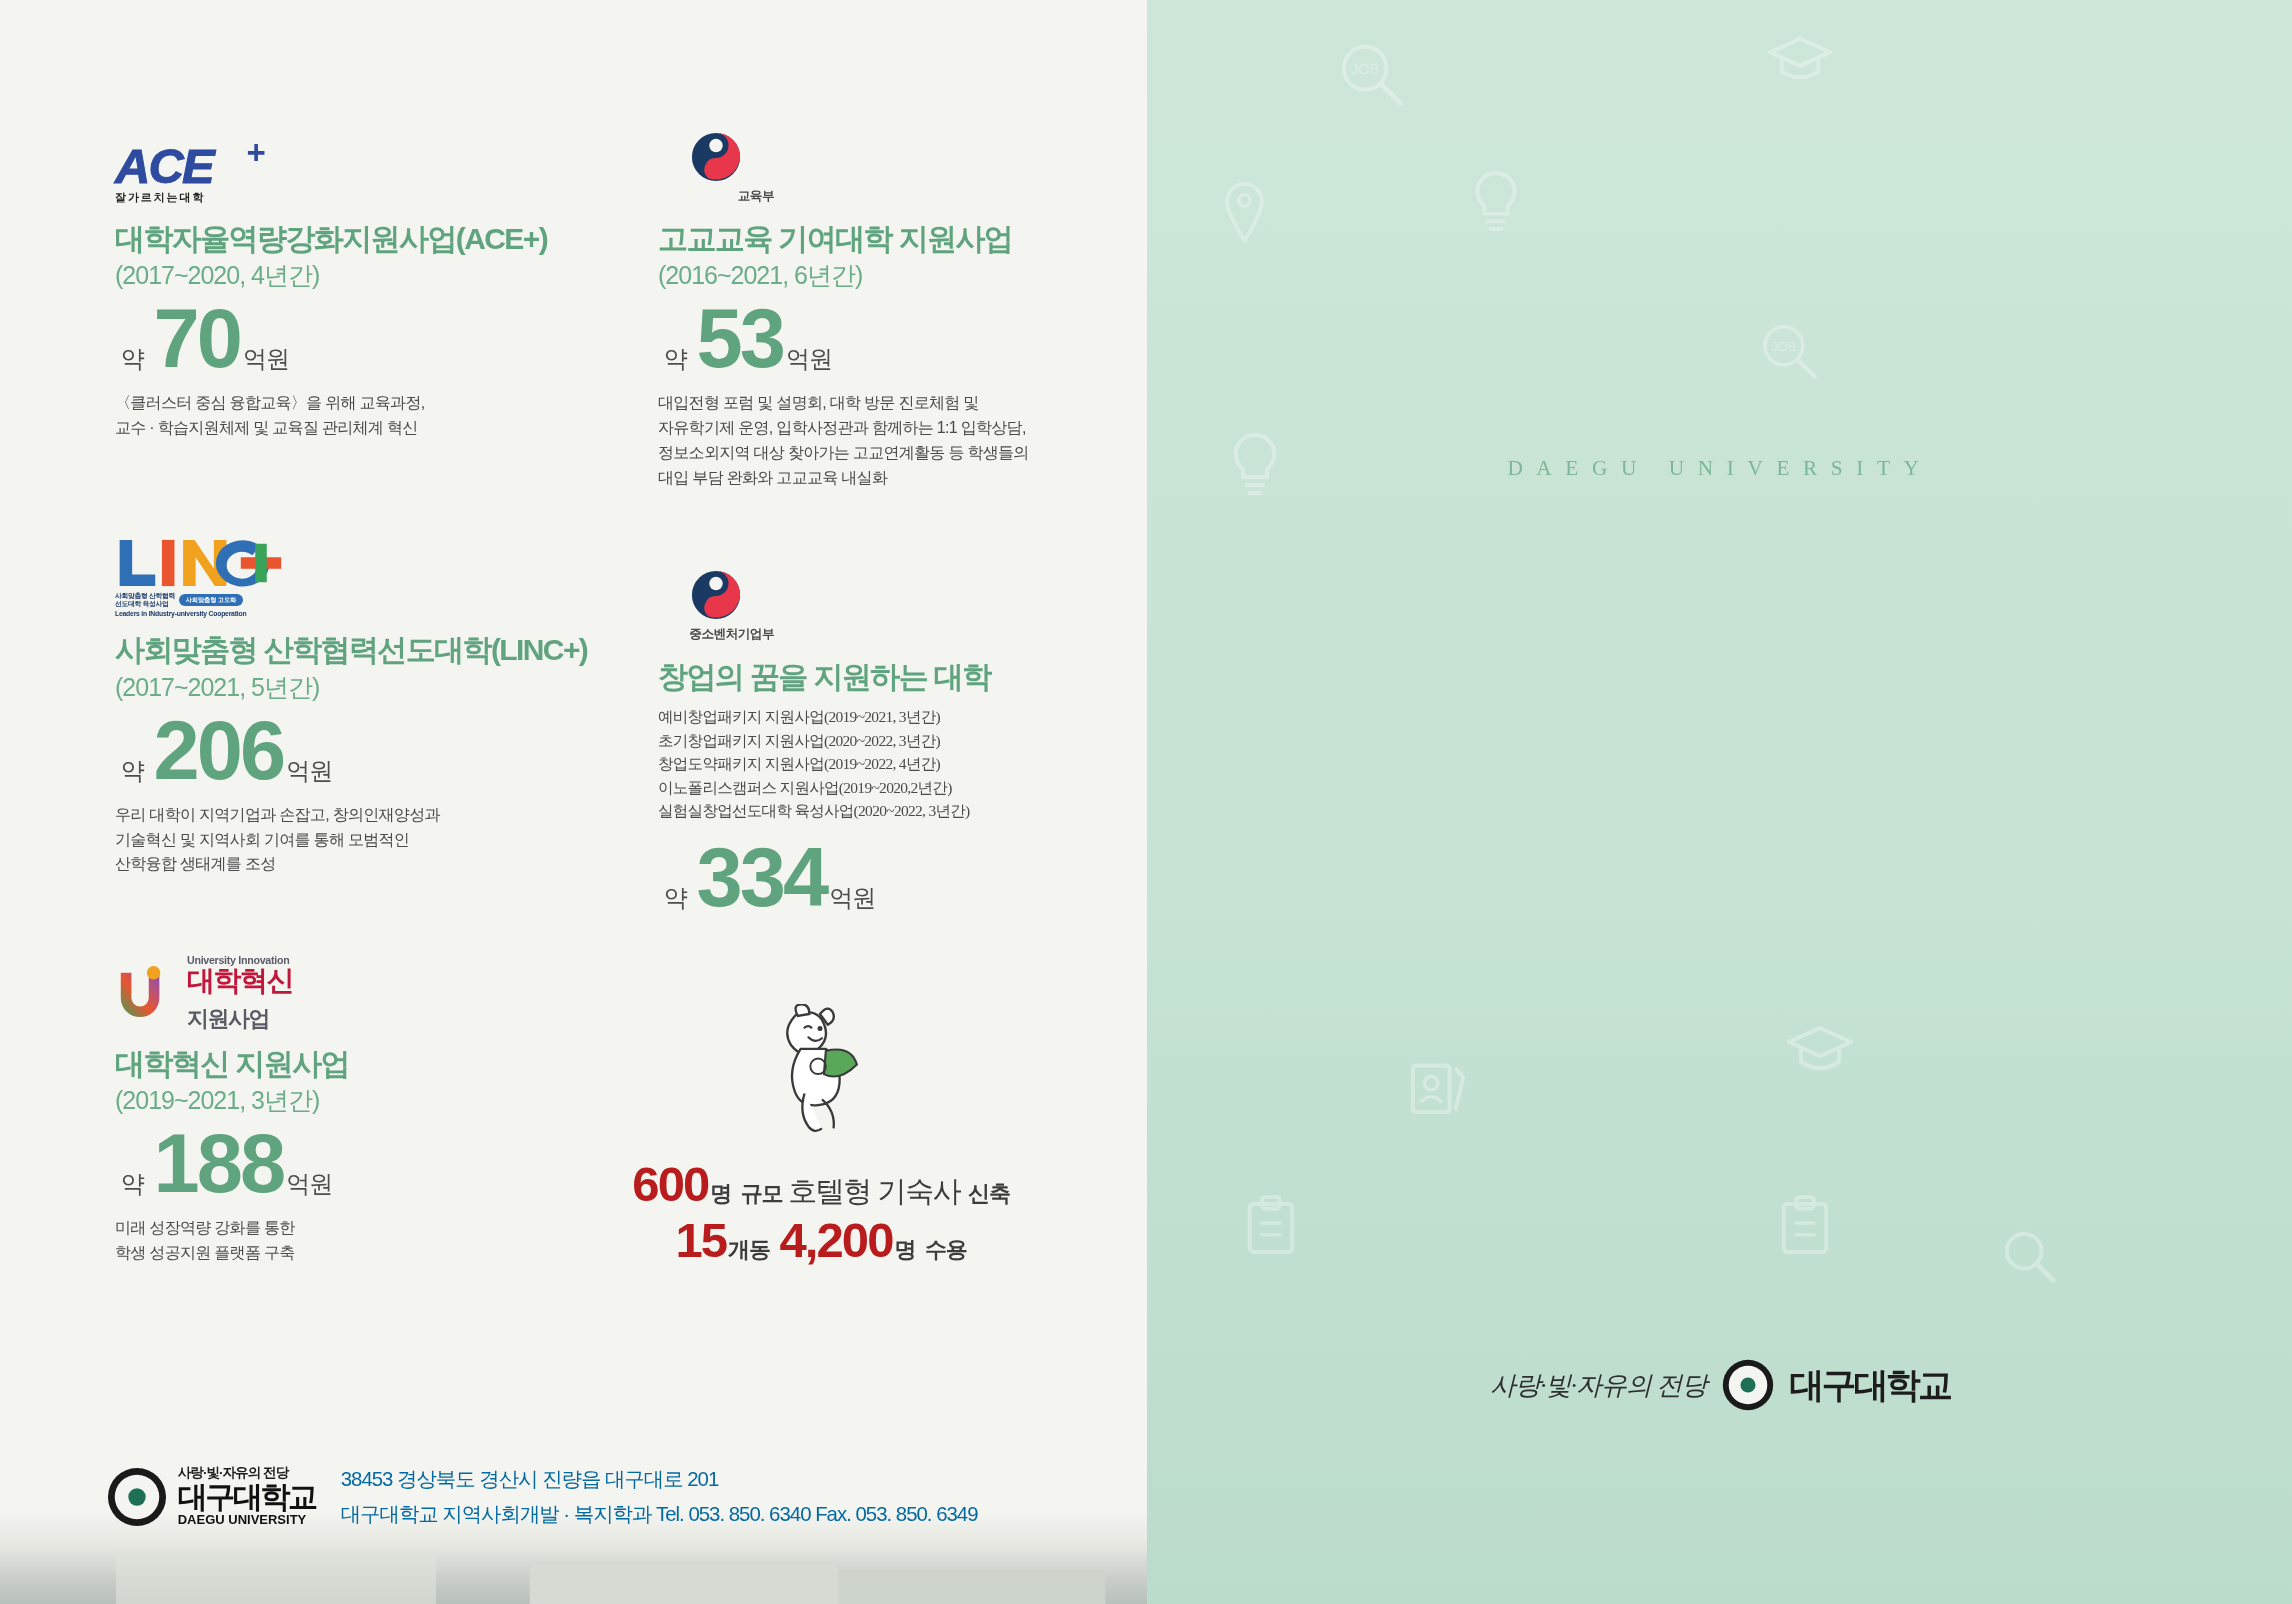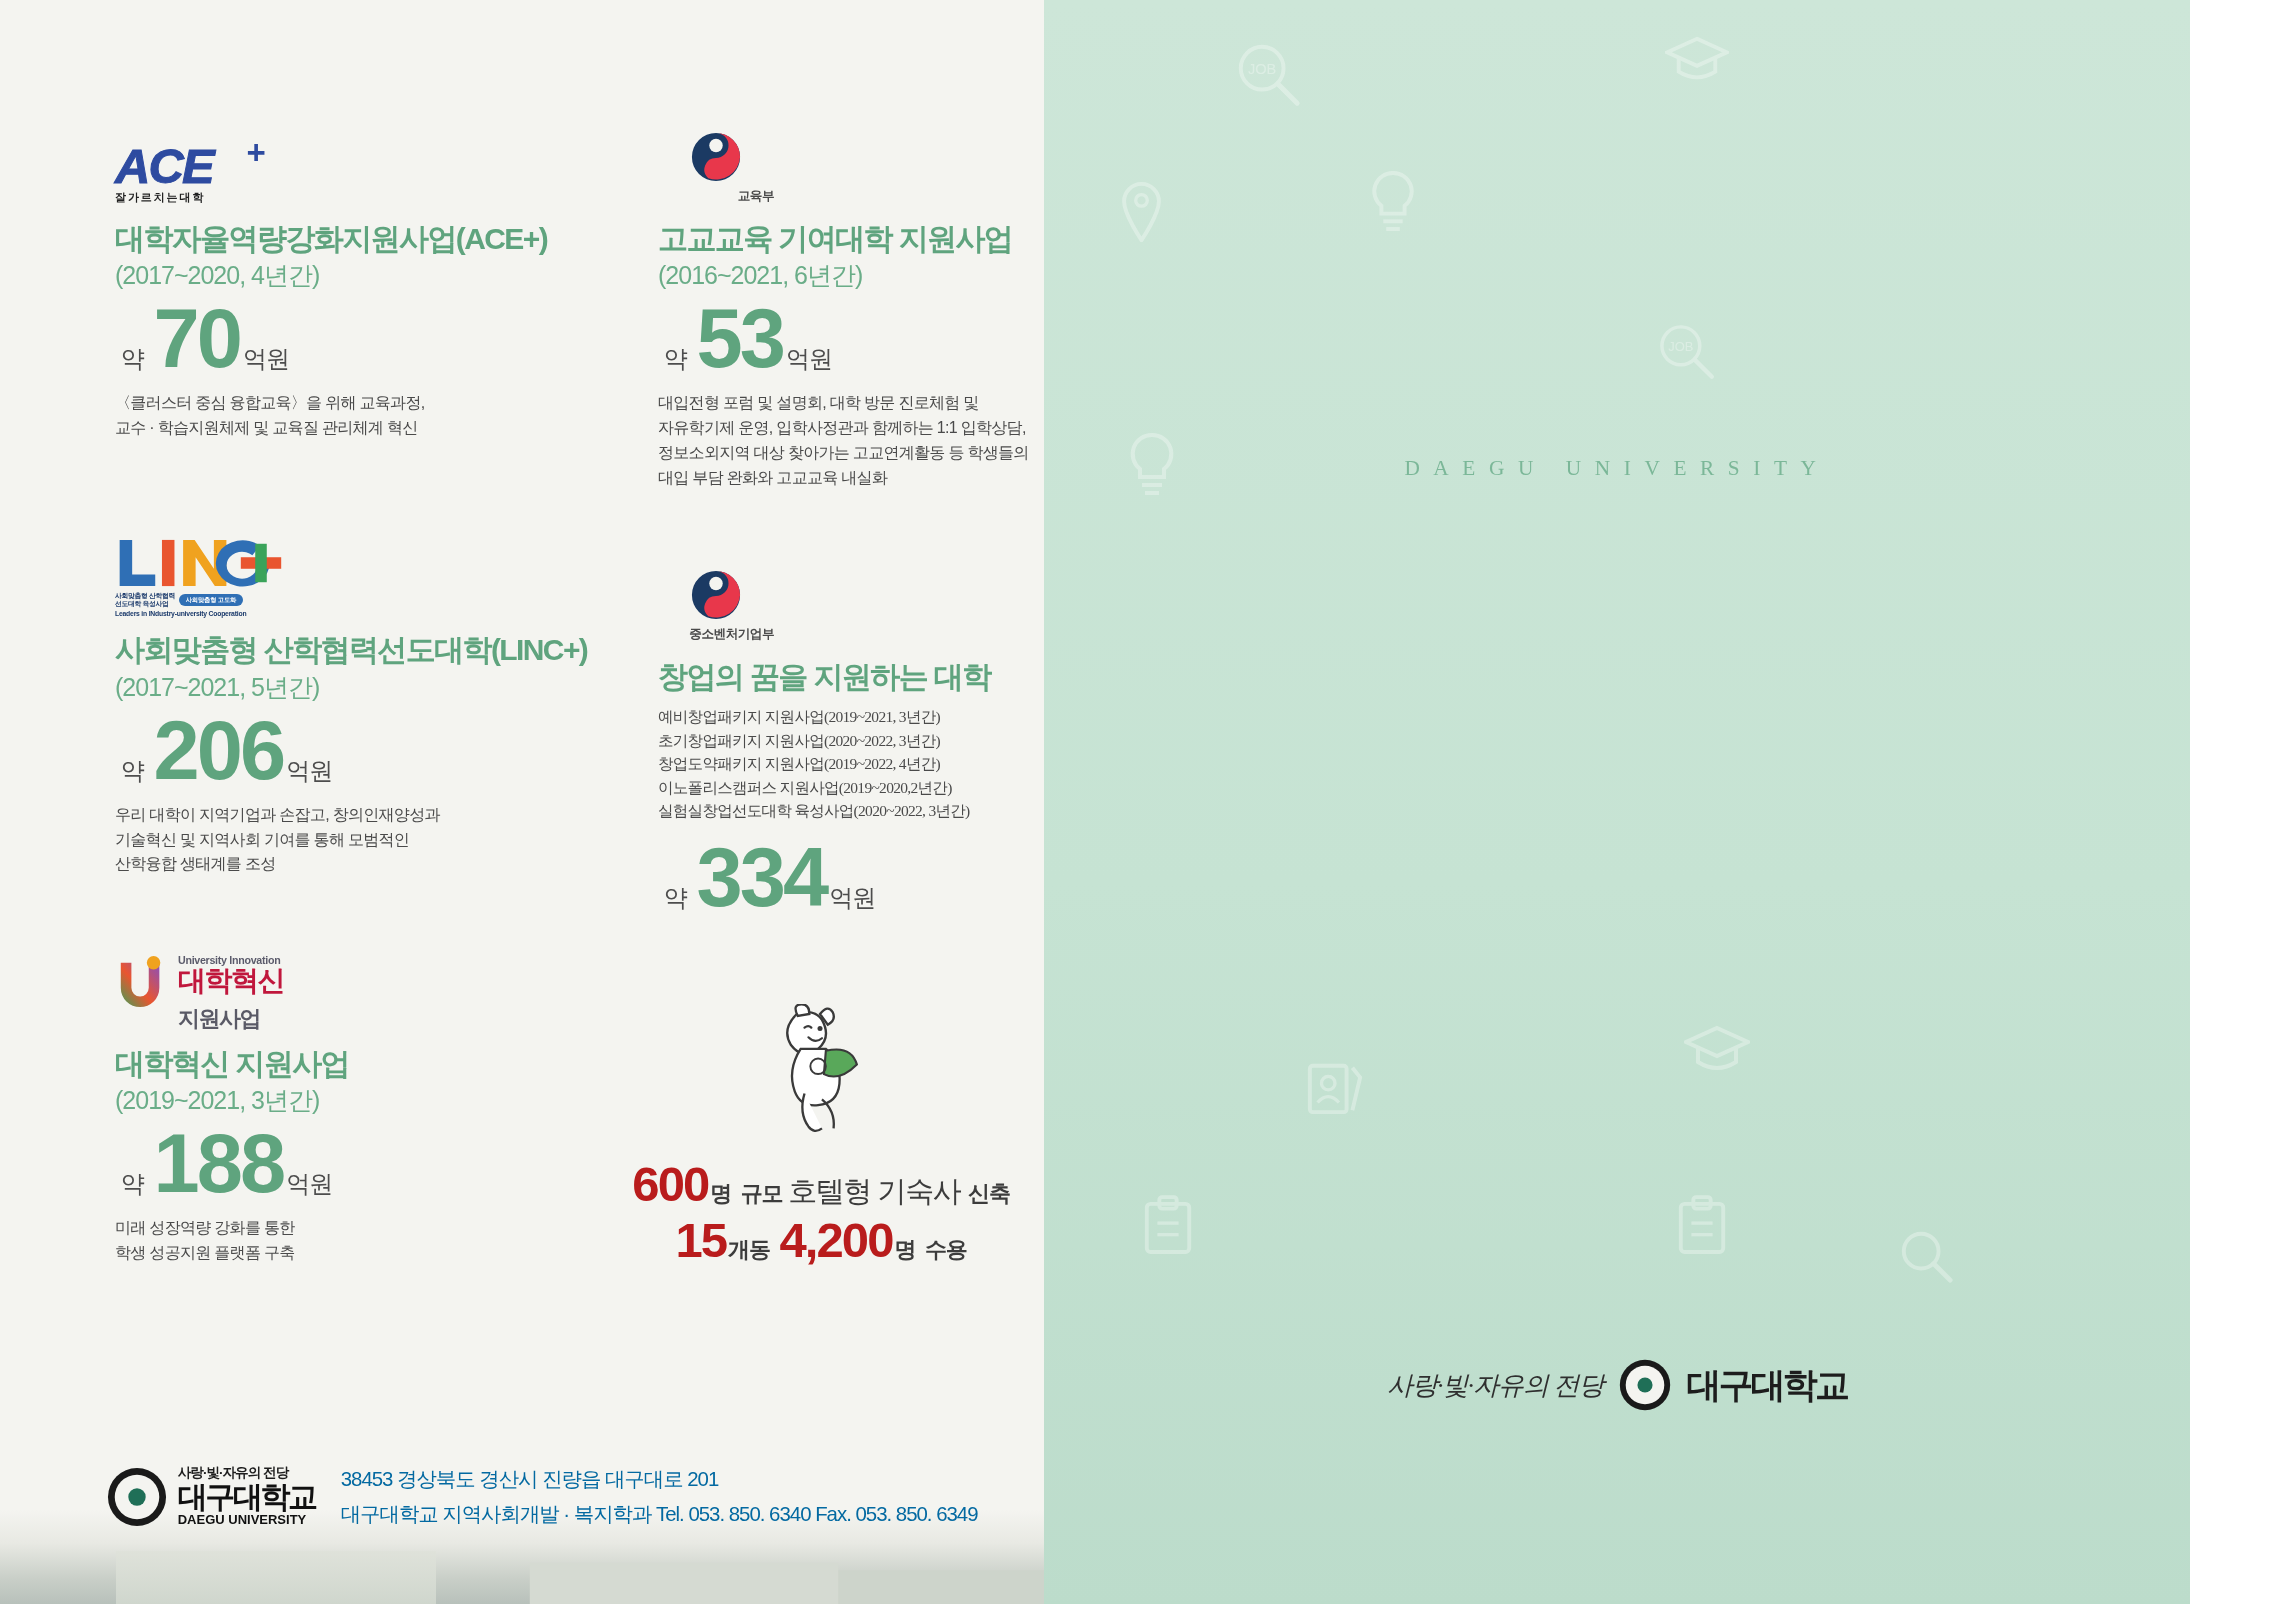--- a/index.html
+++ b/index.html
@@ -8,21 +8,21 @@
   body {
     font-family: "Liberation Sans", "DejaVu Sans", sans-serif;
     width: 2293px; height: 1605px;
     position: relative; overflow: hidden;
   }
 
   .page { position:absolute; inset:0; display:flex; }
 
   
   .left-panel{
-    width:1044px; height:100%;
+    width:1147px; height:100%;
     background:#f4f4f0;
     position:relative;
   }
   .left-photo-strip{
     position:absolute; left:0; right:0; bottom:0; height:95px;
     background:linear-gradient(180deg,#f4f4f0 0%, #e8e9e3 35%, #c9cfc8 72%, #b7c0ba 100%);
   }
   .left-photo-strip::before{
     content:""; position:absolute; left:116px; bottom:0; width:320px; height:54px;
     background:linear-gradient(180deg,#dfe2da,#cfd6cd);
@@ -79,21 +79,21 @@
     font-size:6.8px; line-height:1.15; color:#1b3a6b; font-weight:bold;
     letter-spacing:-0.3px;
   }
   .linc-pill{
     background:#2f6fb5; color:#fff; font-size:6.3px; font-weight:bold;
     border-radius:7.8px; padding:1.9px 6.8px; letter-spacing:-0.2px; white-space:nowrap;
   }
   .linc-en{ font-size:6.8px; color:#1b3a6b; font-weight:bold; margin-top:1.9px; letter-spacing:-0.2px;}
 
   
-  .ui-logo{ display:flex; align-items:flex-start; gap:9px; width:204px; }
+  .ui-logo{ display:flex; align-items:center; gap:18px; width:204px; }
   .ui-mark{ width:54px; height:56px; }
   .ui-text .ui-en{
     font-size:10.7px; font-weight:bold; color:#5b5b6b; letter-spacing:-0.3px;
     line-height:1;
   }
   .ui-text .ui-k1{
     font-size:28px; font-weight:bold; color:#c0173c; letter-spacing:-1.5px; line-height:1.05;
   }
   .ui-text .ui-k2{
     font-size:22px; font-weight:bold; color:#5a5a66; letter-spacing:-1.5px; line-height:1.05;margin-top:12px;

